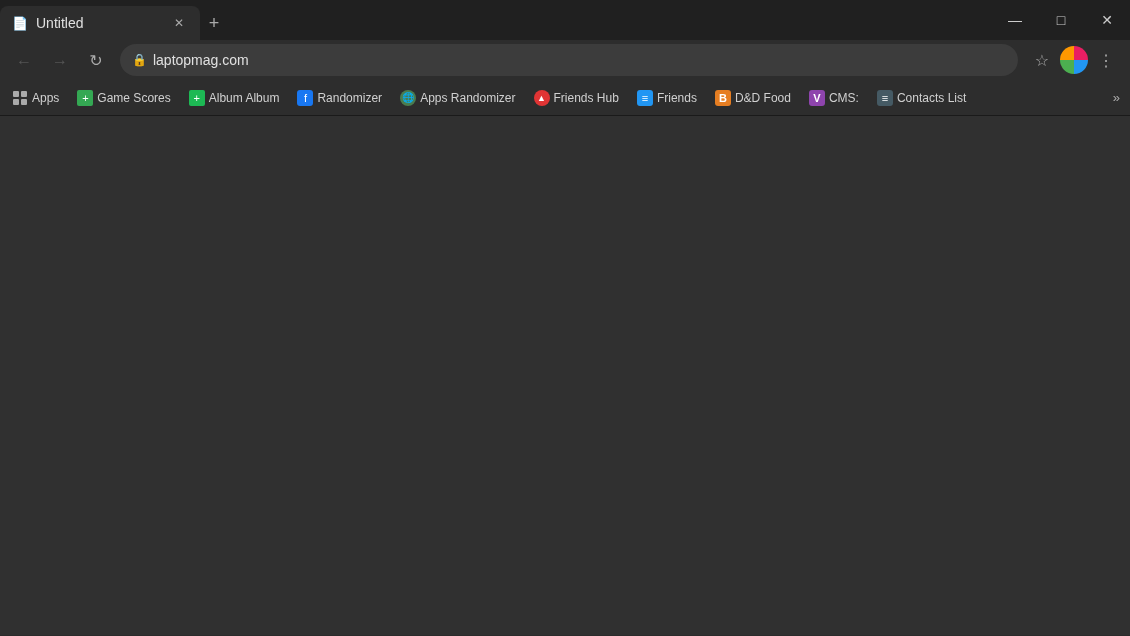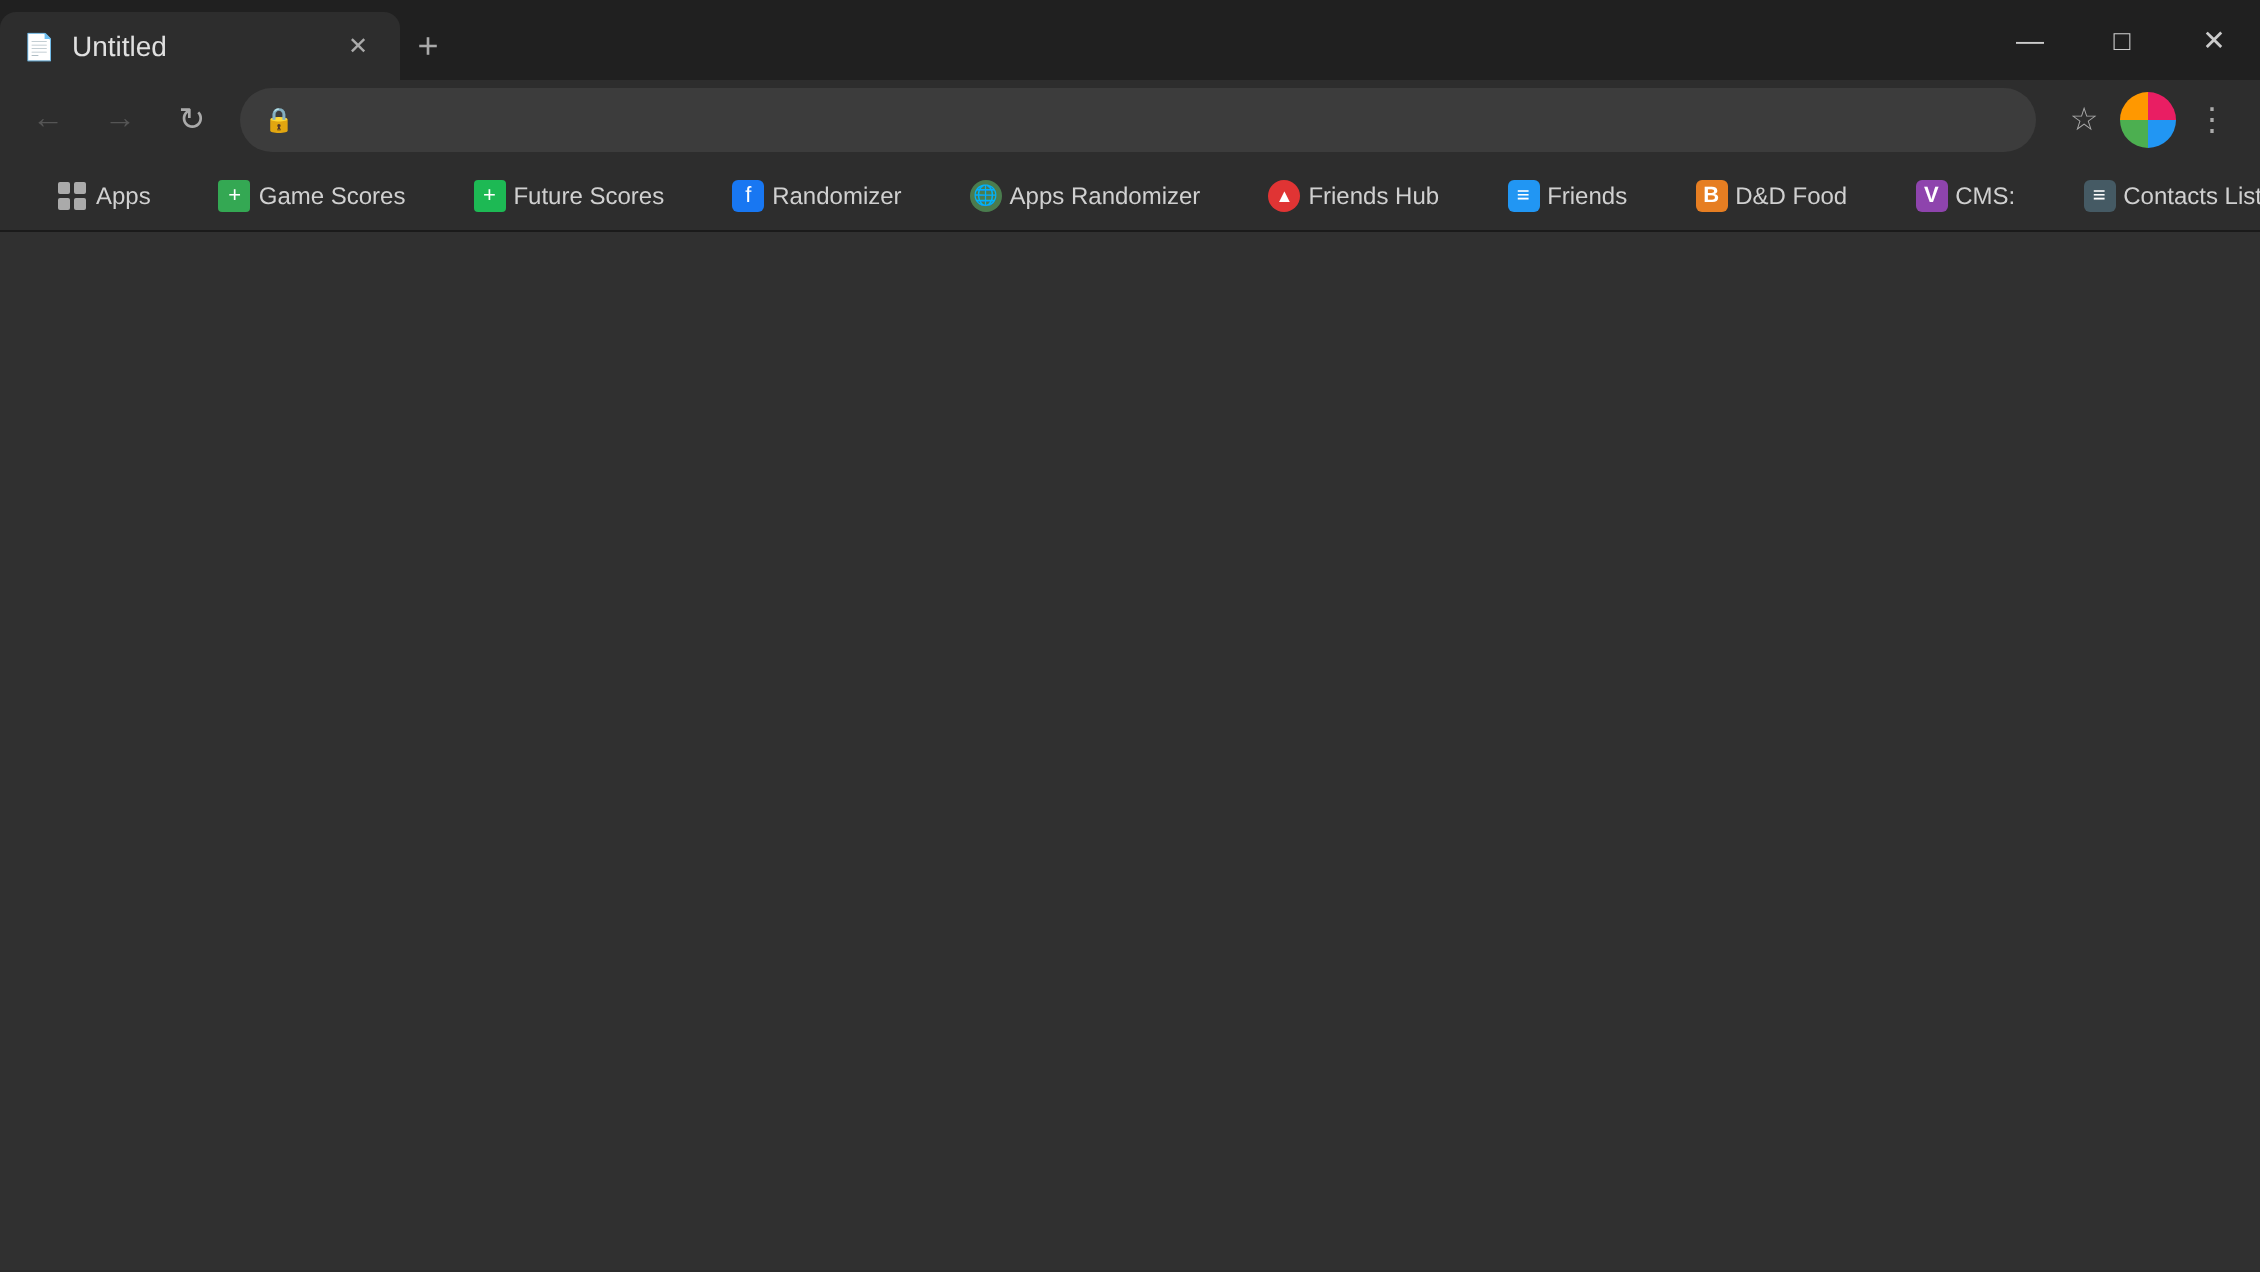--- a/index.html
+++ b/index.html
@@ -147,22 +147,22 @@
       gap: 2px;
     }
 
     
     .bookmarks-bar {
       width: 100%;
       height: 36px;
       background: #2d2d2d;
       display: flex;
       align-items: center;
-      padding: 0 20px;
-      gap: 18px;
+      padding: 0 4px;
+      gap: 2px;
       border-bottom: 1px solid #1a1a1a;
     }
     .bm-item {
       display: flex;
       align-items: center;
       gap: 4px;
       padding: 4px 8px;
       border-radius: 4px;
       cursor: pointer;
       white-space: nowrap;
@@ -254,20 +254,21 @@
   </div>
 </div>
 
 <div class="nav-bar">
   <button class="nav-btn disabled">←</button>
   <button class="nav-btn disabled">→</button>
   <button class="nav-btn">↻</button>
 
   <div class="address-bar-wrap">
     <span class="lock-icon">🔒</span>
+    <span class="address-text">laptopmag.com</span>
   </div>
 
   <div class="toolbar-right">
     <button class="nav-btn">☆</button>
     <div class="profile-icon"></div>
     <button class="nav-btn">⋮</button>
   </div>
 </div>
 
 <div class="bookmarks-bar">
@@ -284,21 +285,21 @@
     <span class="bm-label">Apps</span>
   </div>
 
   <div class="bm-item">
     <div class="bm-icon icon-green" style="color:#fff;font-size:11px;display:flex;align-items:center;justify-content:center;">+</div>
     <span class="bm-label">Game Scores</span>
   </div>
 
   <div class="bm-item">
     <div class="bm-icon icon-green2" style="color:#fff;font-size:11px;display:flex;align-items:center;justify-content:center;">+</div>
-    <span class="bm-label">Future Scores</span>
+    <span class="bm-label">Album Album</span>
   </div>
 
   <div class="bm-item">
     <div class="bm-icon icon-blue" style="color:#fff;font-size:11px;display:flex;align-items:center;justify-content:center;border-radius:3px;">f</div>
     <span class="bm-label">Randomizer</span>
   </div>
 
   <div class="bm-item">
     <div class="bm-icon" style="background:#4a7c4e;border-radius:50%;color:#fff;font-size:10px;display:flex;align-items:center;justify-content:center;">🌐</div>
     <span class="bm-label">Apps Randomizer</span>

